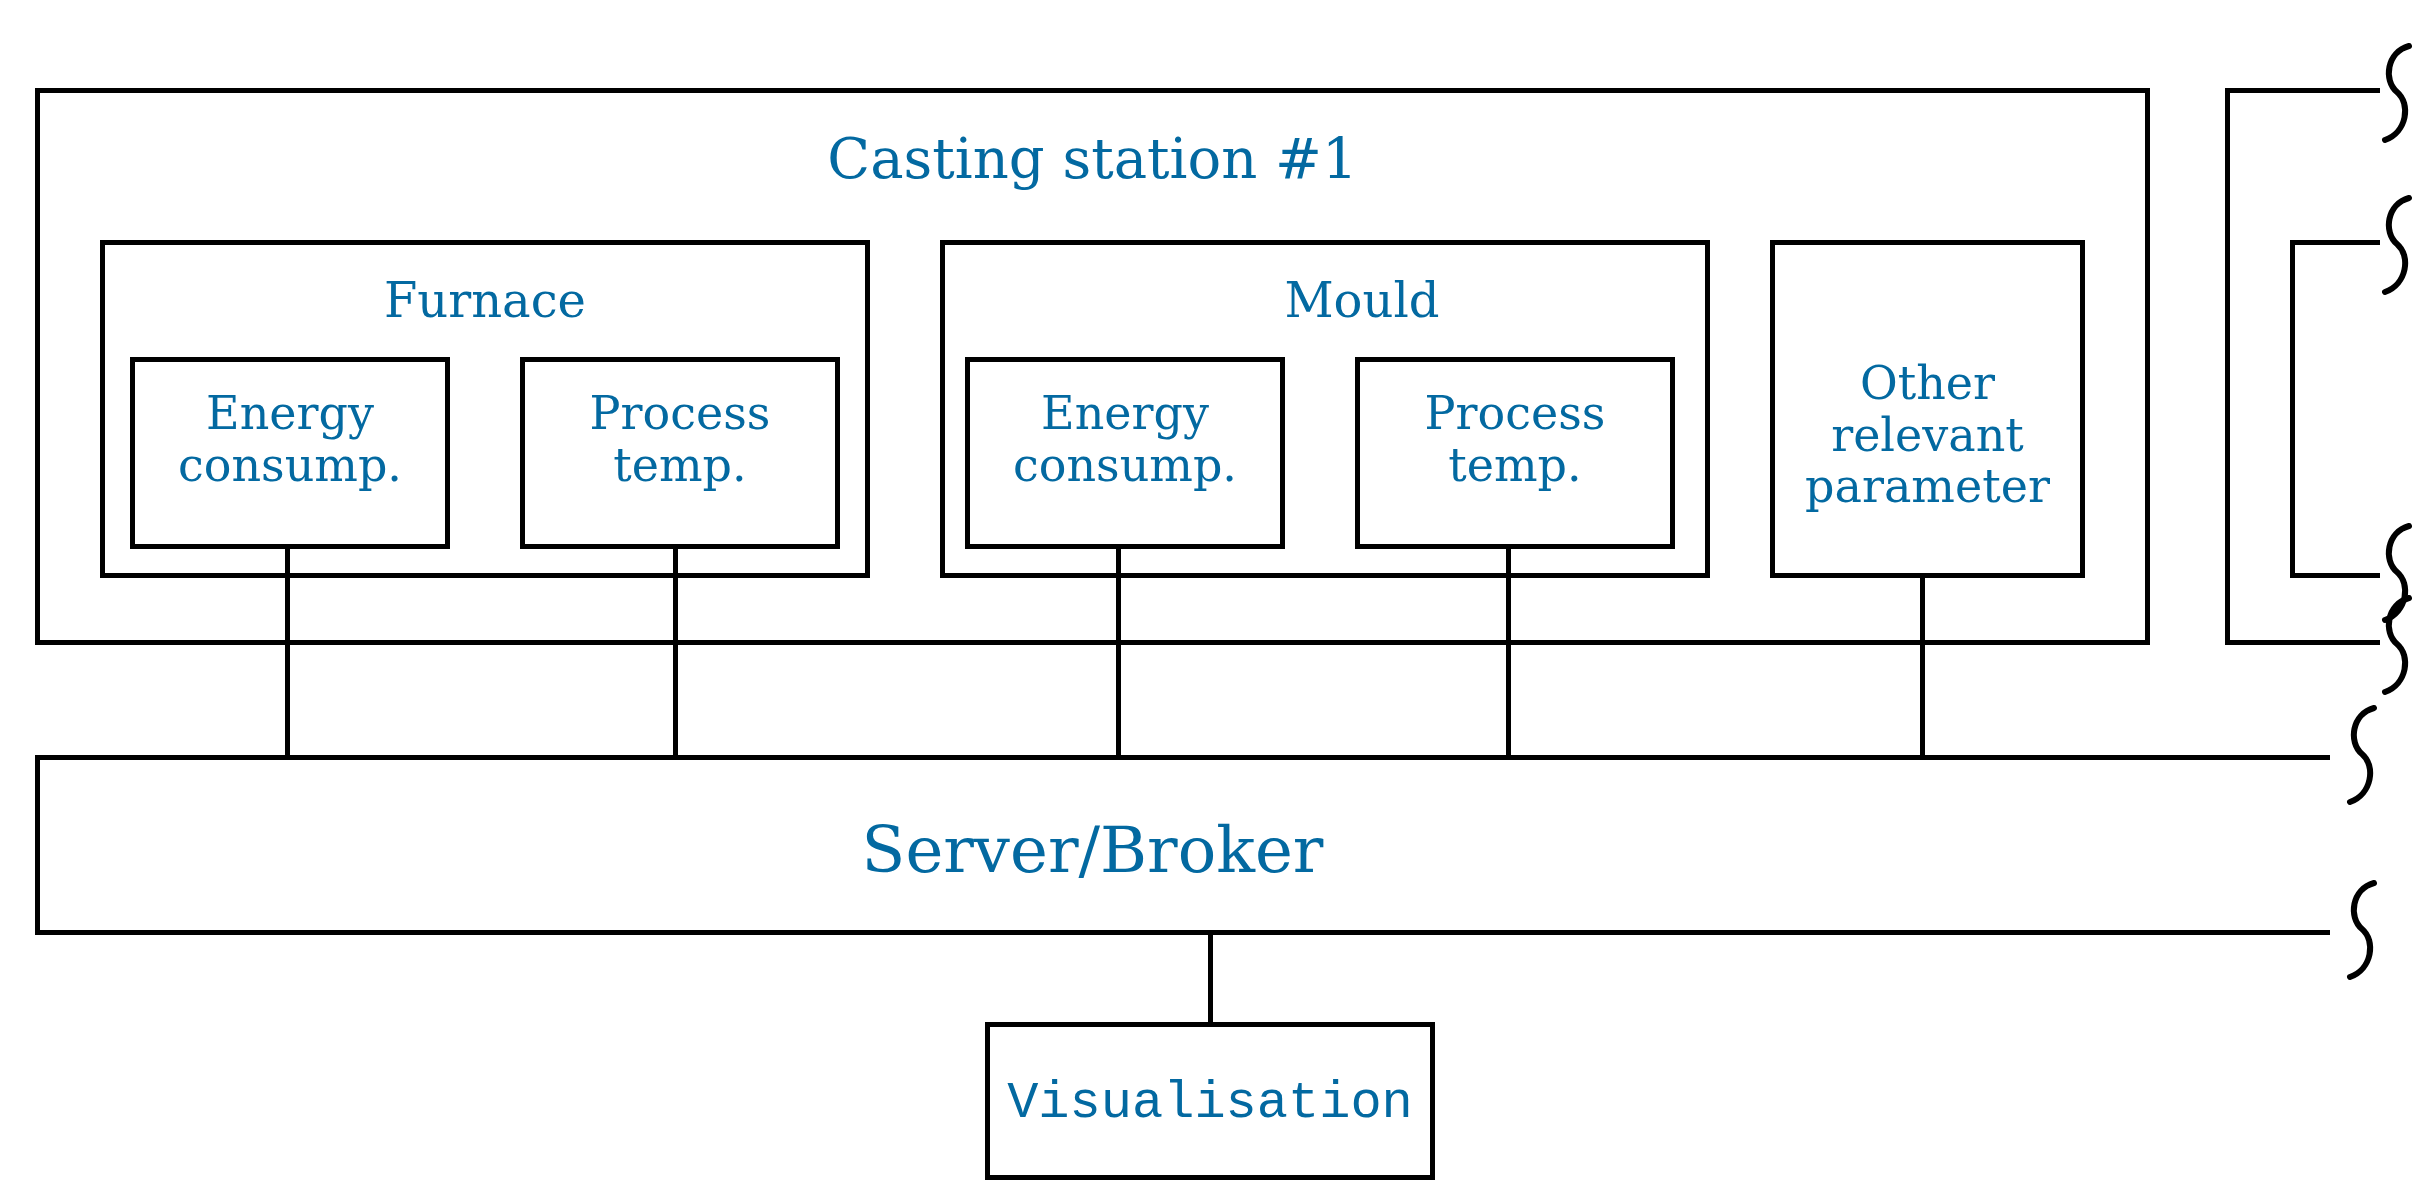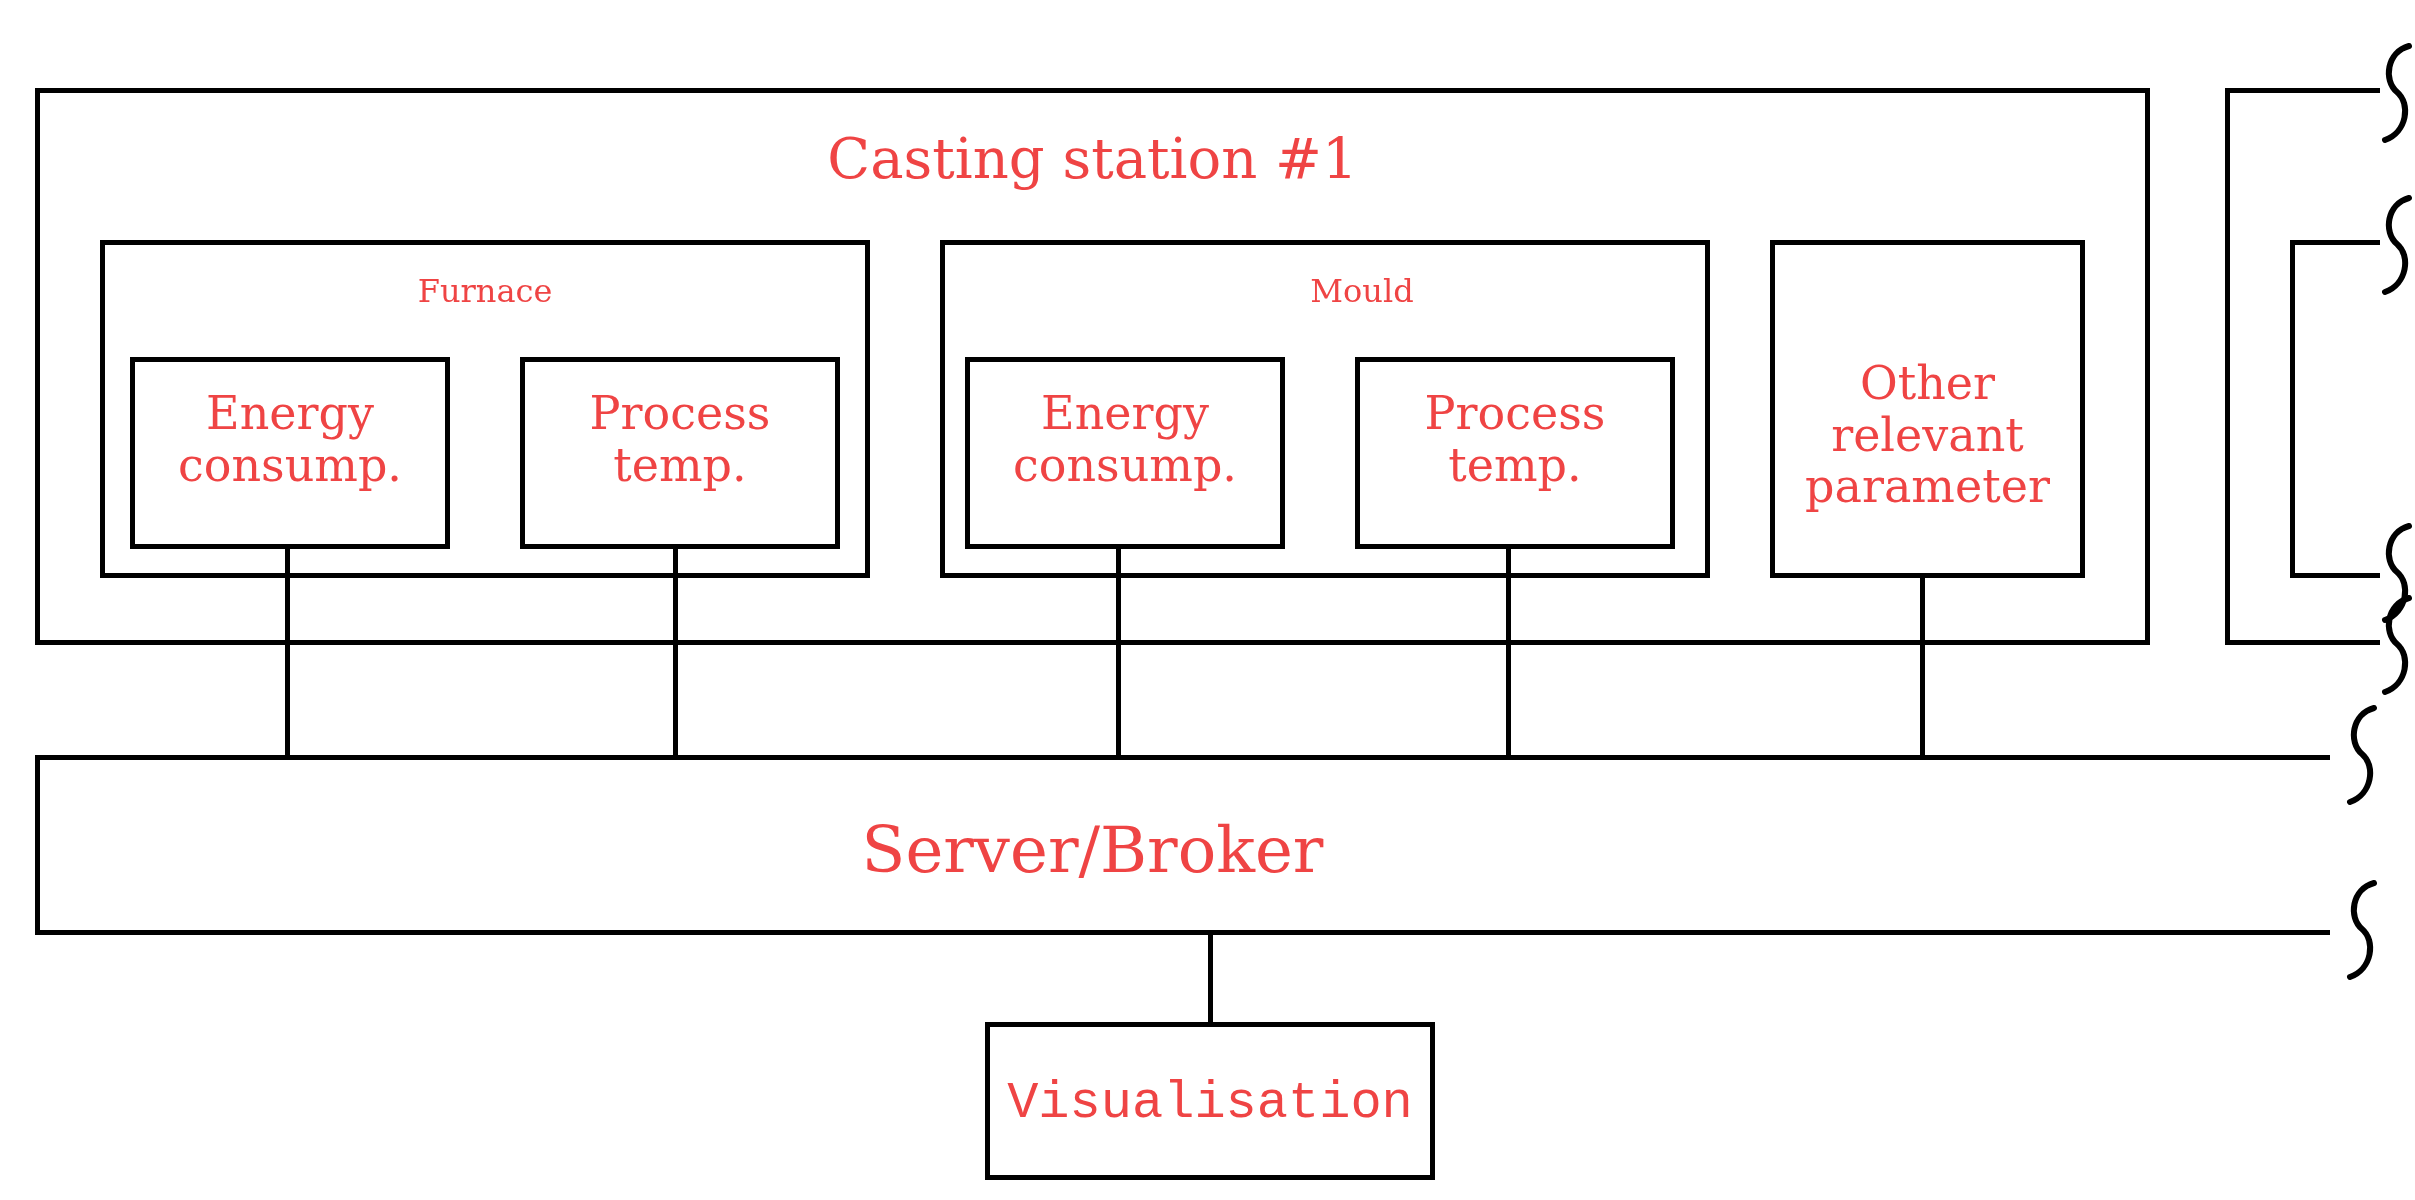--- a/index.html
+++ b/index.html
@@ -1,24 +1,24 @@
 <!DOCTYPE html>
 <html><head>
 <meta charset="utf-8">
 <title>Casting Station Diagram</title>
 <style>
   html,body{margin:0;padding:0;background:#ffffff;}
   body{font-family:"DejaVu Serif","Liberation Serif",serif;color:#000;}
   #stage{position:relative;width:2415px;height:1200px;background:#fff;overflow:hidden;}
   .box{position:absolute;border:5px solid #000;box-sizing:border-box;background:transparent;}
-  .lbl{position:absolute;text-align:center;line-height:1.12;color:#ef4444;white-space:pre-line;}
+  .lbl{position:absolute;text-align:center;line-height:1.12;color:#0369a1;white-space:pre-line;}
   .conn{position:absolute;background:#000;}
   svg.brk{position:absolute;overflow:visible;}
   .t-title{font-size:56px;}
-  .t-group{font-size:32px;}
+  .t-group{font-size:48px;}
   .t-leaf{font-size:46px;}
   .t-server{font-size:64px;}
   .t-vis{font-size:52px;}
 </style>
 </head>
 <body>
 
 <div id="stage">
 
   <div class="box" style="left:35px;top:88px;width:2115px;height:557px;"></div>

